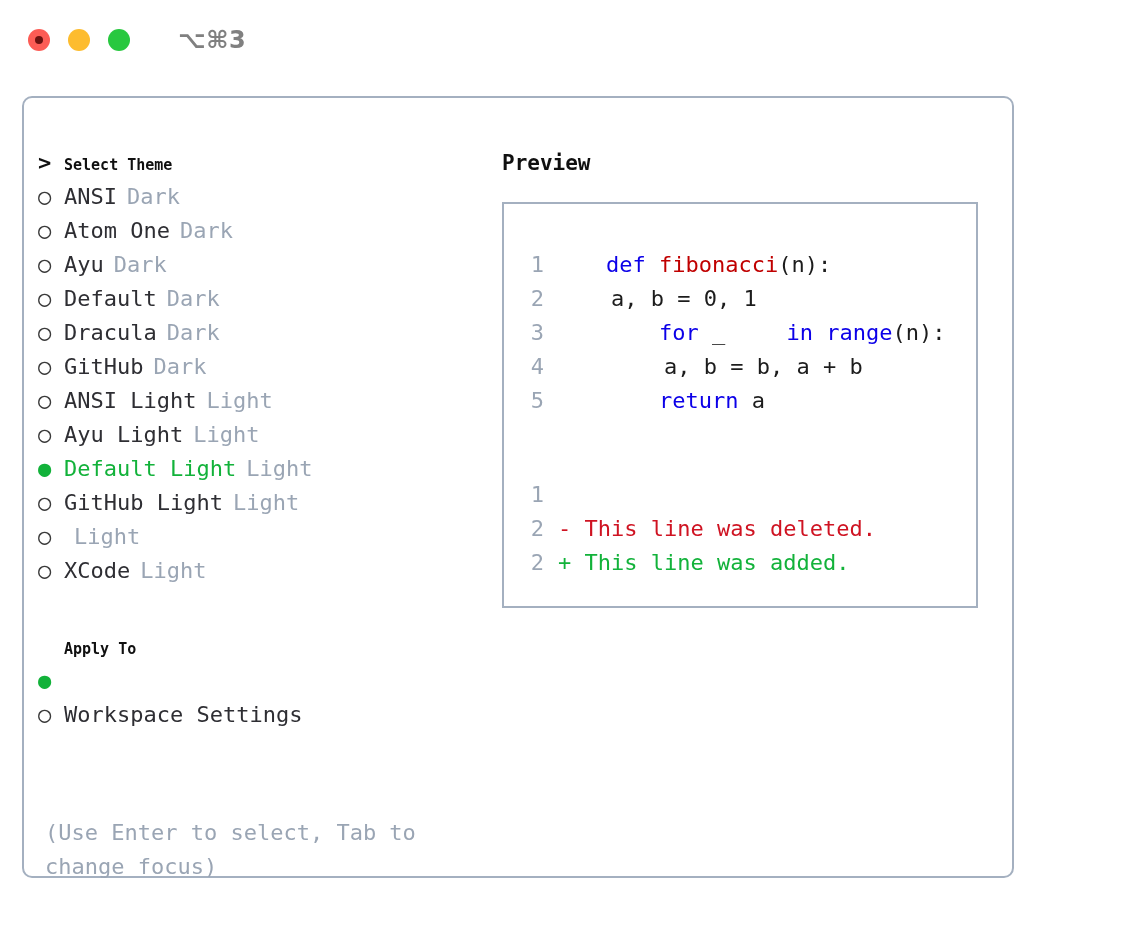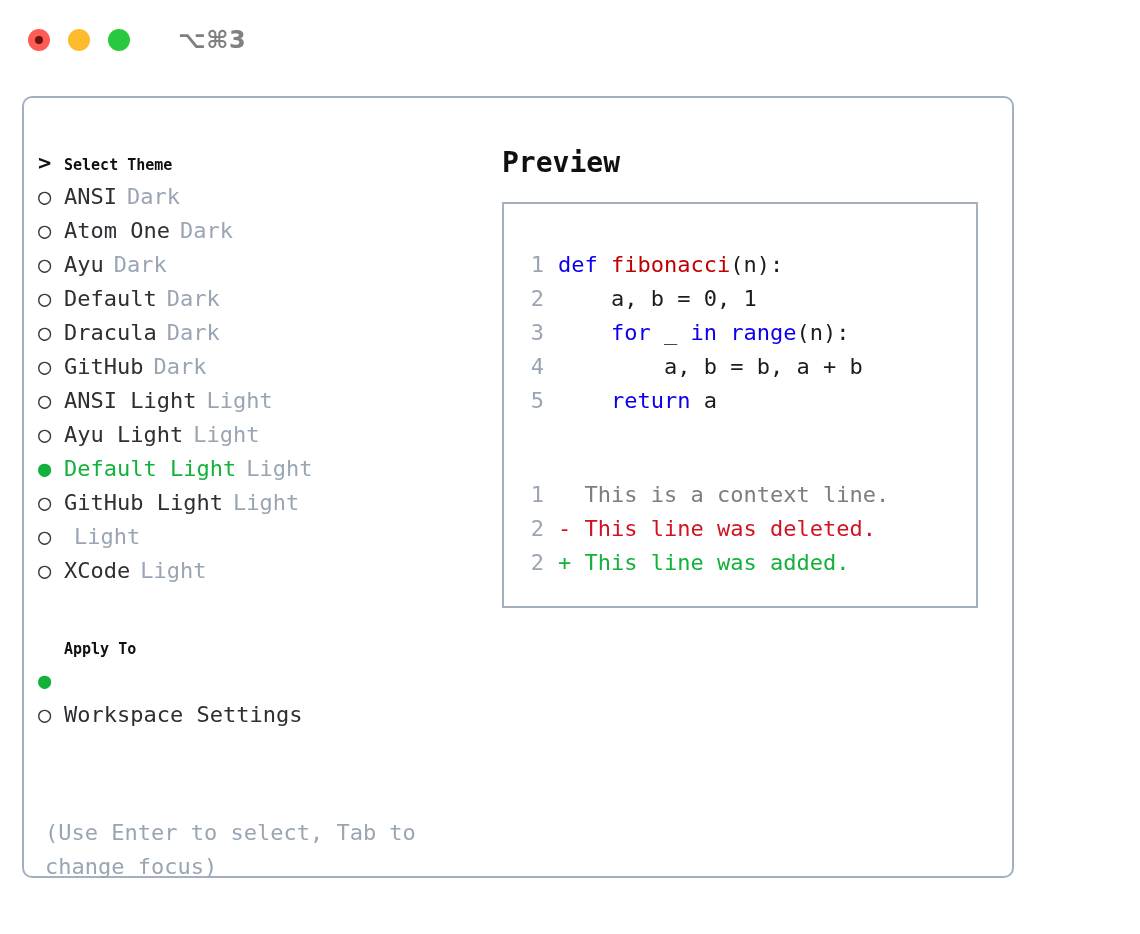--- a/index.html
+++ b/index.html
@@ -153,21 +153,21 @@
   }
 
   
   .right-col {
     position: absolute;
     left: 478px;
     top: 48px;
     width: 500px;
   }
   .preview-title {
-    font-size: 28px;
+    font-size: 21px;
     font-weight: bold;
     color: #101010;
     line-height: 34px;
     margin-bottom: 22px;
   }
 
   .code-box {
     position: relative;
     width: 476px;
     height: 406px;
@@ -190,21 +190,21 @@
     white-space: pre;
   }
   .ln {
     display: inline-block;
     width: 28px;
     flex: 0 0 28px;
     text-align: right;
     color: #9aa5b4;
     margin-right: 14px;
   }
-  .tok-kw   { color: #0c00e8; }
+  .tok-kw   { color: #0c00e8; margin-left: 48px; }
   .tok-fn   { color: #c00000; }
   .tok-bi   { color: #0c00e8; }
   .tok-pl   { color: #1c1c1c; }
 
   .diff-gap { height: 60px; }
   .d-ctx { color: #7d7d7d; }
   .d-del { color: #cf1322; }
   .d-add { color: #12b23a; }
 </style>
 </head>
@@ -365,21 +365,20 @@
               <span class="tok-kw">return</span>
               <span class="tok-pl"> a</span>
             </div>
 
             <div class="diff-gap"></div>
 
             <div class="code-line">
               <span class="ln">1</span>
               <span class="d-ctx"> </span>
               <span class="d-ctx">&nbsp;</span>
-              <span class="d-ctx">This is a context line.</span>
             </div>
 
             <div class="code-line">
               <span class="ln">2</span>
               <span class="d-del">-</span>
               <span class="d-del">&nbsp;</span>
               <span class="d-del">This line was deleted.</span>
             </div>
 
             <div class="code-line">

